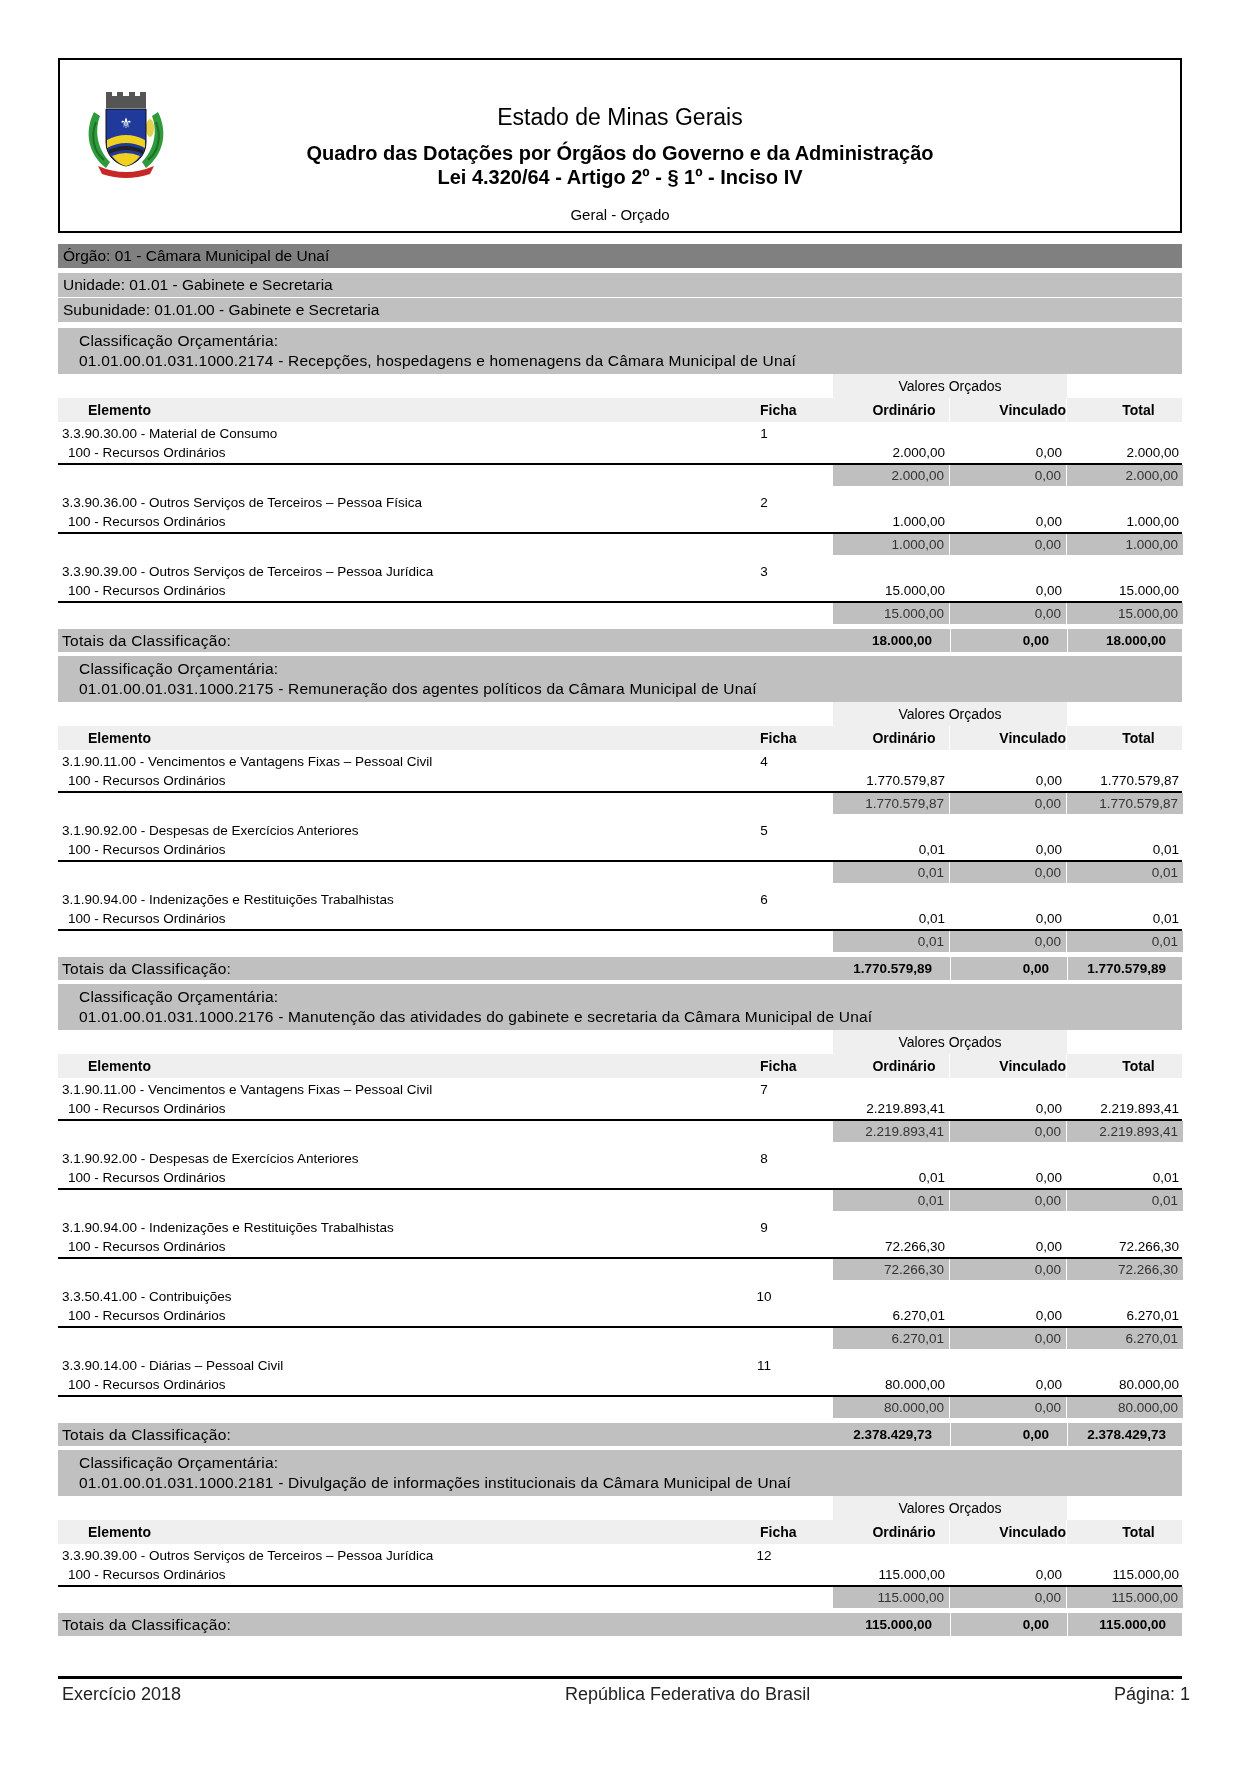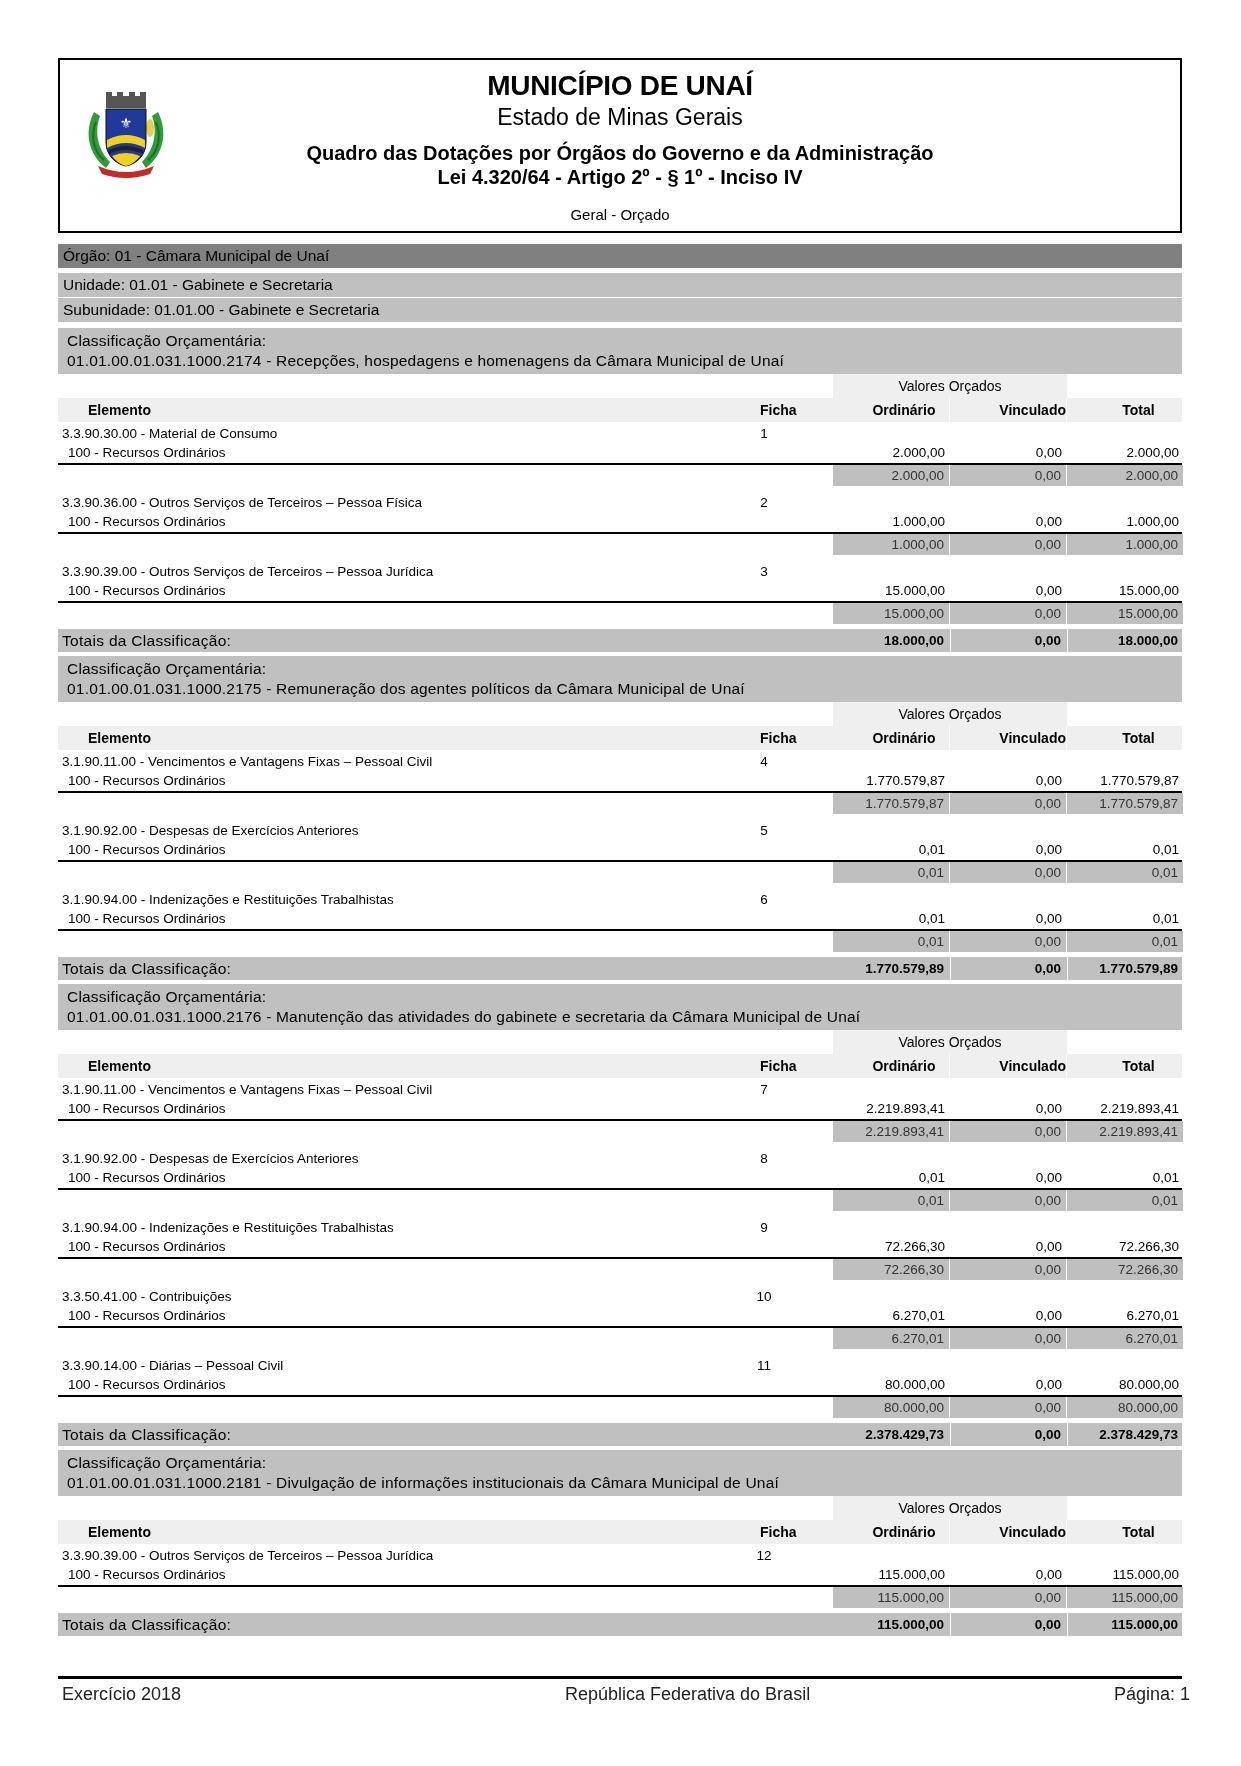--- a/index.html
+++ b/index.html
@@ -18,21 +18,21 @@
   .h-lei { top: 106px; font-size: 20px; font-weight: bold; }
   .h-geral { top: 146px; font-size: 15px; }
 
   .content { position: absolute; left: 58px; top: 244px; width: 1124px; }
 
   .bar { width: 100%; padding-left: 5px; font-size: 15.5px; display: flex; align-items: center; }
   .bar-orgao { height: 24px; background: #808080; color: #000000; margin-bottom: 5px; }
   .bar-unid { height: 24px; background: #c0c0c0; margin-bottom: 1px; }
   .bar-sub { height: 24px; background: #c0c0c0; margin-bottom: 6px; }
 
-  .classif { background: #c0c0c0; height: 46px; padding: 3px 9px; font-size: 15.5px; line-height: 20px; letter-spacing: 0.2px; }
+  .classif { background: #c0c0c0; height: 46px; padding: 3px 21px; font-size: 15.5px; line-height: 20px; letter-spacing: 0.2px; }
 
   .col-head-top { position: relative; height: 24px; }
   .valores { position: absolute; left: 775px; width: 234px; height: 24px; background: #efefef;
              font-size: 14px; font-weight: normal; text-align: center; line-height: 24px; }
   .col-head { position: relative; height: 24px; background: #efefef; font-size: 14px; font-weight: bold; }
   .col-head span { position: absolute; top: 0; line-height: 24px; padding-left: 26px; }
   .ch-elem { left: 4px; }
   .ch-ficha { left: 676px; width: 60px; text-align: center; }
   .ch-ord { left: 775px; width: 117px; text-align: center; border-right: 1px solid #fff; }
   .ch-vinc { left: 892px; width: 117px; text-align: right; border-right: 1px solid #fff; }
@@ -46,21 +46,21 @@
   .item .rule { position: absolute; left: 0; right: 0; top: 41px; height: 2px; background: #000; }
   .item .sub { position: absolute; top: 43px; height: 21px; background: #bfbfbf; width: 116px; text-align: right;
                padding-right: 5px; line-height: 21px; color: #333; }
   .c-ord { left: 775px; }
   .c-vinc { left: 892px; }
   .c-total { left: 1009px; }
   .v.c-ord { left: 775px; } .v.c-vinc { left: 892px; } .v.c-total { left: 1009px; }
 
   .totals { position: relative; height: 23px; background: #c0c0c0; font-size: 15.5px; margin-bottom: 4px; }
   .totals .tlabel { position: absolute; left: 4px; top: 0; line-height: 23px; letter-spacing: 0.3px; }
-  .totals .tv { position: absolute; top: 0; width: 116px; text-align: right; padding-right: 5px; line-height: 23px;
+  .totals .tv { position: absolute; top: 0; width: 116px; text-align: right; padding-right: 17px; line-height: 23px;
                 font-weight: bold; font-size: 13.5px; border-left: 1px solid #fff; }
   .totals .tv.c-ord { border-left: none; }
 
   .footer-rule { position: absolute; left: 58px; top: 1676px; width: 1124px; height: 3px; background: #000; }
   .footer-text { position: absolute; top: 1684px; font-size: 18px; color: #222; }
   .f-left { left: 62px; }
   .f-center { left: 565px; }
   .f-right { left: 1114px; }
 </style>
 </head>
@@ -78,21 +78,20 @@
     <rect x="41" y="10" width="6" height="6" fill="#555"></rect>
     <rect x="53" y="10" width="6" height="6" fill="#555"></rect>
     <rect x="64" y="10" width="6" height="6" fill="#555"></rect>
     <path d="M30 27 H70 V60 C70 74 60 82 50 84 C40 82 30 74 30 60 Z" fill="#1f3a9a" stroke="#111" stroke-width="1"></path>
     <text x="50" y="46" font-size="14" fill="#fff" text-anchor="middle" font-family="DejaVu Sans, sans-serif">⚜</text>
     <path d="M31 58 Q50 48 69 58 V66 Q50 56 31 66 Z" fill="#f0d020"></path>
     <path d="M33 68 Q50 60 67 68 V72 Q50 64 33 72 Z" fill="#222"></path>
     <path d="M36 74 Q50 68 64 74 Q58 82 50 84 Q42 82 36 74 Z" fill="#f0d020"></path>
     <path d="M22 84 Q50 96 78 84 L74 92 Q50 100 26 92 Z" fill="#c62828"></path>
   </svg>
-  <div class="htext h-title">MUNICÍPIO DE UNAÍ</div>
   <div class="htext h-quadro">Quadro das Dotações por Órgãos do Governo e da Administração</div>
   <div class="htext h-sub">Estado de Minas Gerais</div>
   <div class="htext h-lei">Lei 4.320/64 - Artigo 2º - § 1º - Inciso IV</div>
   <div class="htext h-geral">Geral - Orçado</div>
 </div>
 
 <div class="content">
   <div class="bar bar-orgao">Órgão: 01 - Câmara Municipal de Unaí</div>
   <div class="bar bar-unid">Unidade: 01.01 - Gabinete e Secretaria</div>
   <div class="bar bar-sub">Subunidade: 01.01.00 - Gabinete e Secretaria</div>

